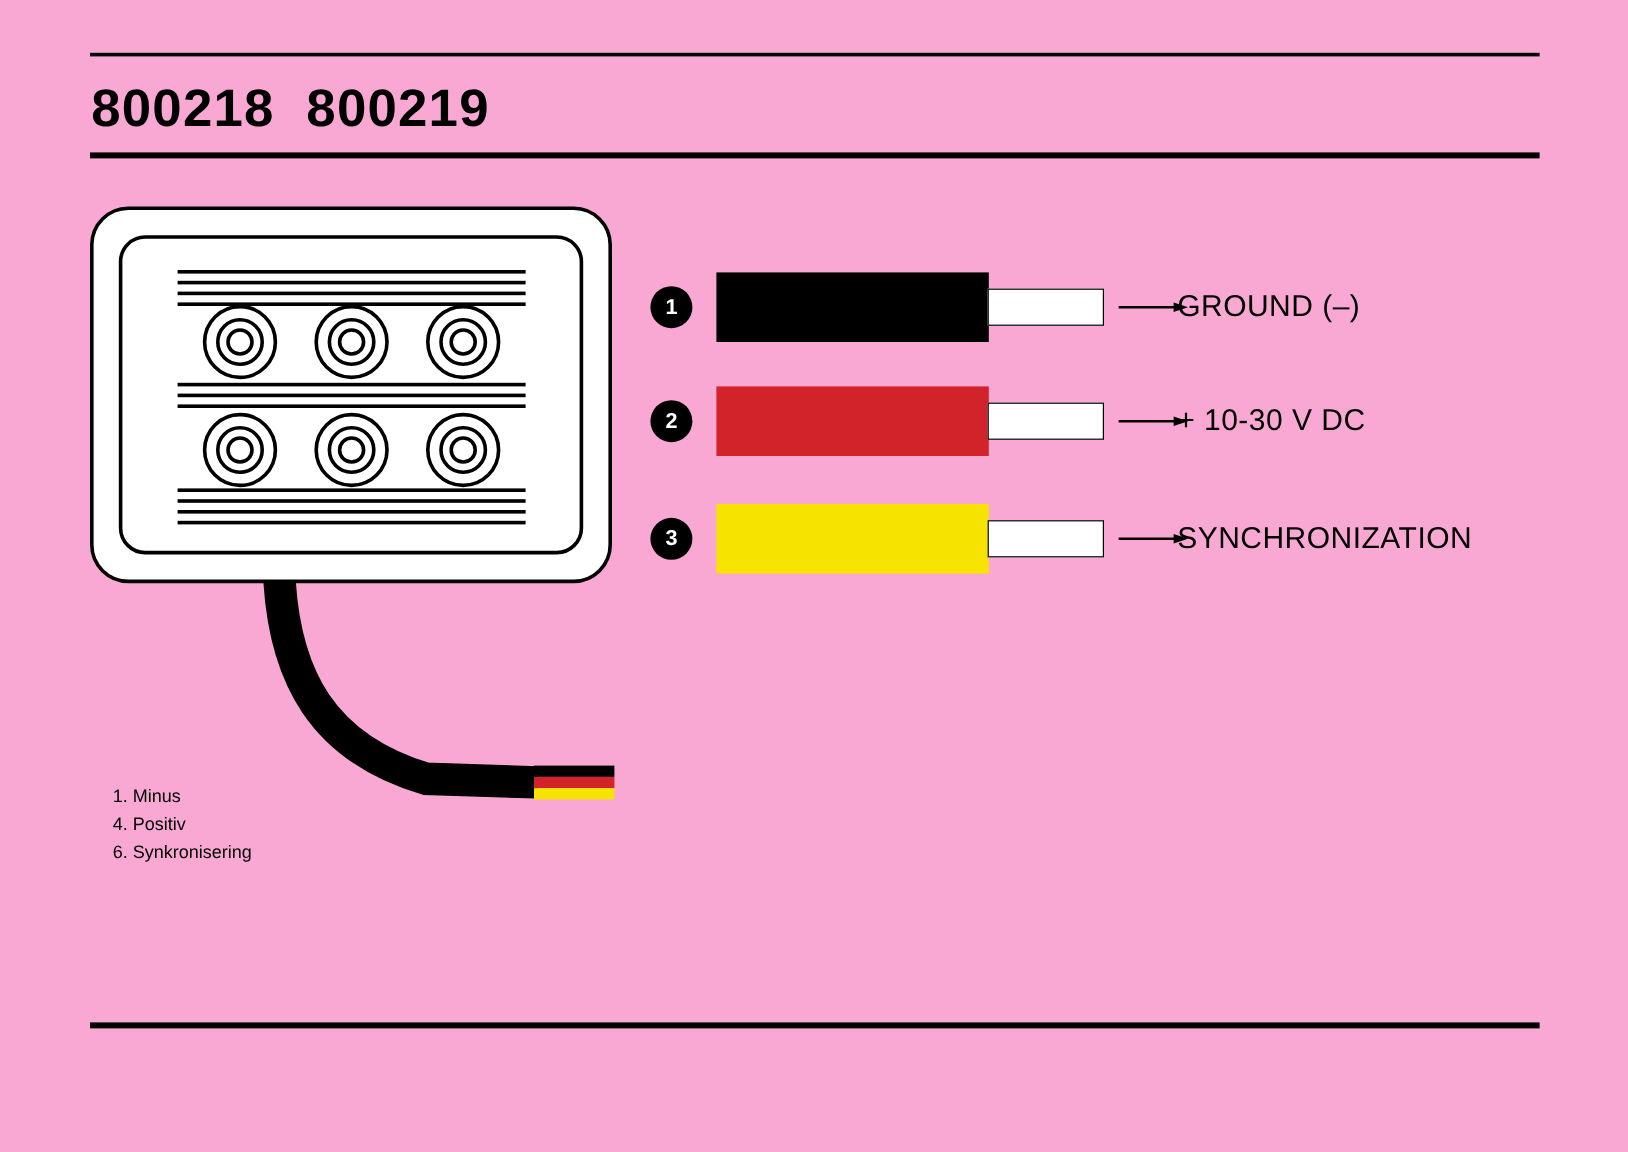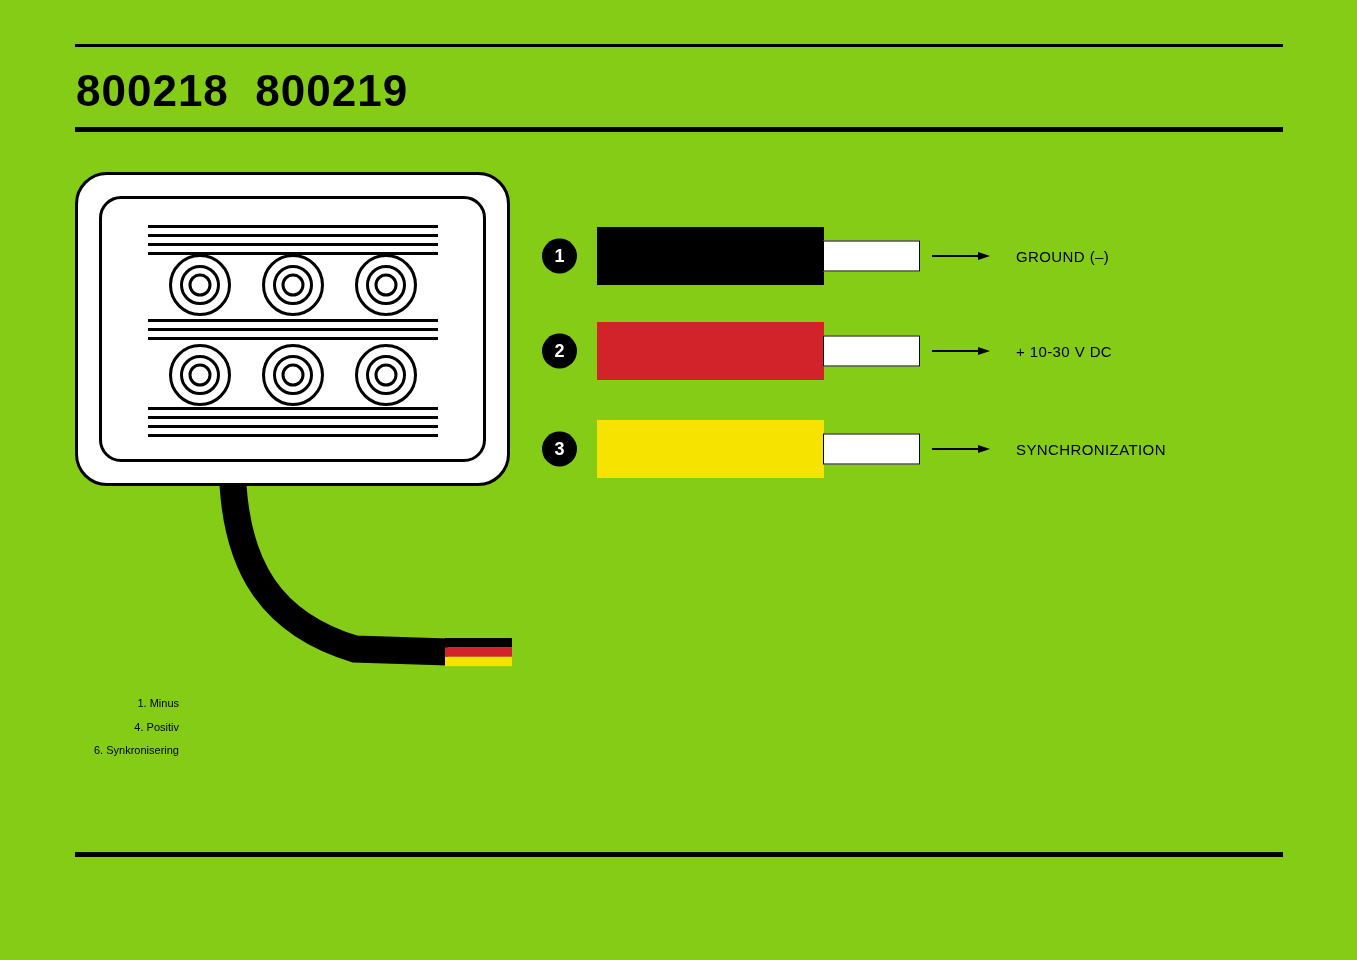--- a/index.html
+++ b/index.html
@@ -2,21 +2,21 @@
 <html><head>
 <meta charset="utf-8">
 <style>
   * { margin: 0; padding: 0; box-sizing: border-box; }
   html, body { background: #ffffff; }
   body { font-family: "Liberation Sans", sans-serif; color: #000; }
   #page {
     position: relative;
     width: 1357px;
     height: 960px;
-    background: #84cc16;
+    background: #f9a8d4;
     overflow: hidden;
   }
 
   
   .rule { position: absolute; left: 75px; width: 1208px; background: #000; }
   #rule-top { top: 44px; height: 3px; }
   #rule-under-title { top: 127px; height: 5px; }
   #rule-bottom { top: 852px; height: 5px; }
 
   
@@ -71,28 +71,28 @@
     font-size: 18px; font-weight: 700;
     display: flex; align-items: center; justify-content: center;
   }
   .wire-bar { position: absolute; left: 55px; top: 0; width: 227px; height: 100%; }
   .wire-connector {
     position: absolute; left: 281px; top: 50%; transform: translateY(-50%);
     width: 97px; height: 31px; background: #fff; border: 1.5px solid #000;
   }
   .wire-arrow { position: absolute; left: 390px; top: 50%; transform: translateY(-50%); line-height: 0; }
   .wire-label {
-    position: absolute; left: 474px; top: 50%; transform: translateY(-50%);
-    font-size: 15px; letter-spacing: 0.4px; white-space: nowrap;
+    position: absolute; left: 439px; top: 50%; transform: translateY(-50%);
+    font-size: 25px; letter-spacing: 0.4px; white-space: nowrap;
   }
 
   
   .footnotes {
-    position: absolute; left: 94px; top: 692px;
-    font-size: 11px; line-height: 23.5px; text-align: right;
+    position: absolute; left: 94px; top: 652px;
+    font-size: 15px; line-height: 23.5px;
   }
 </style>
 </head>
 <body>
 
 <div id="page">
 
   <div class="rule" id="rule-top"></div>
   <h1 class="title">800218  800219</h1>
   <div class="rule" id="rule-under-title"></div>

